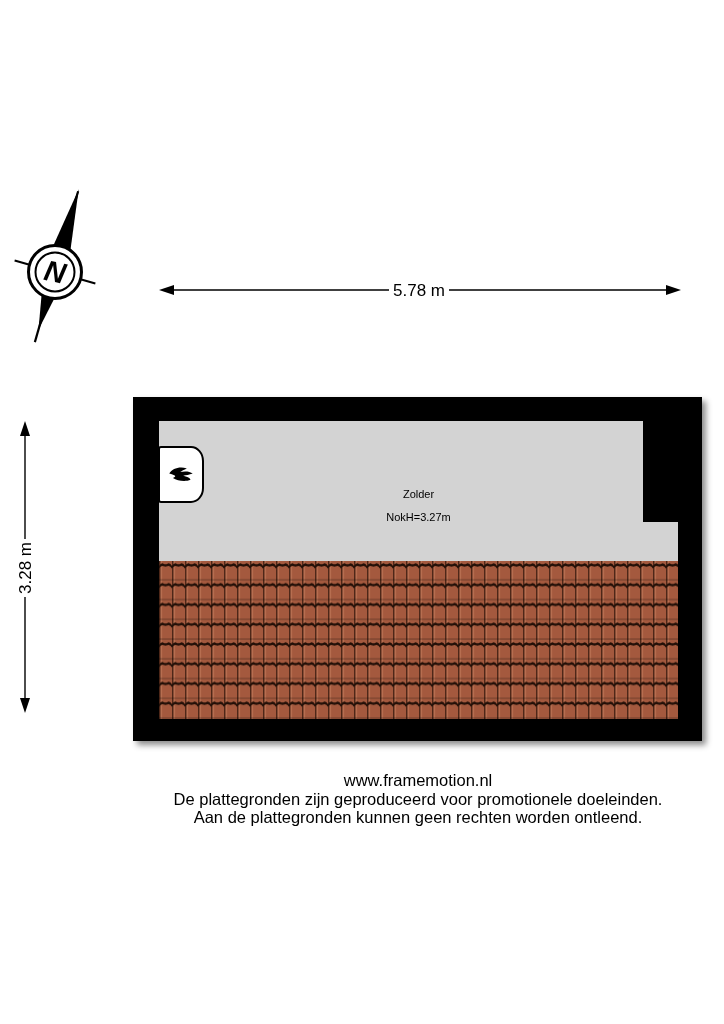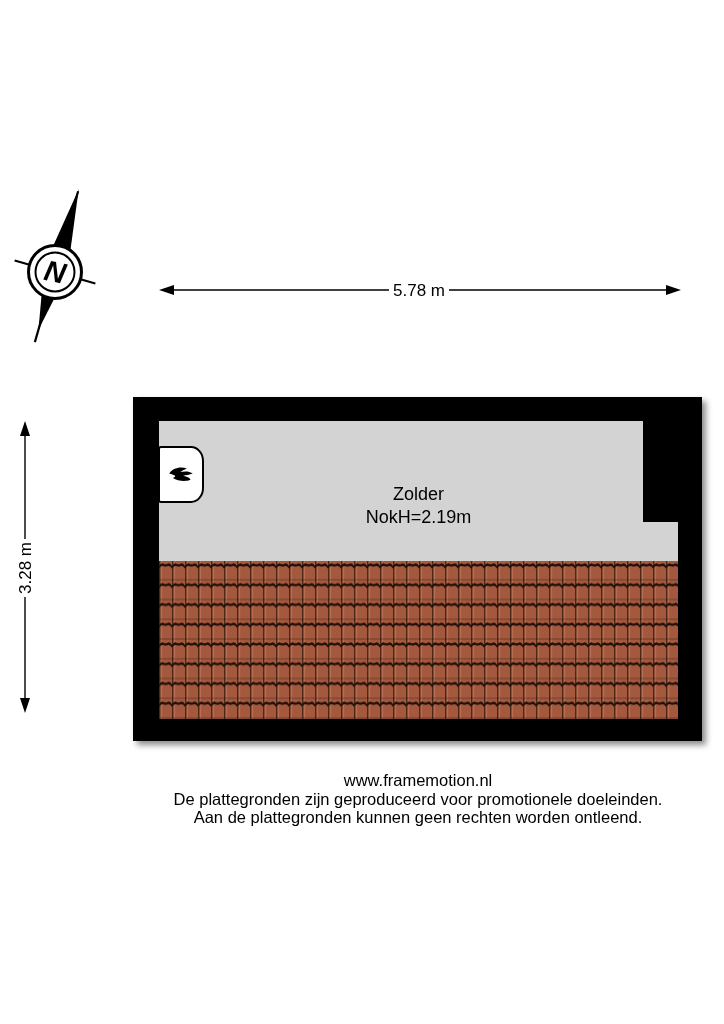--- a/index.html
+++ b/index.html
@@ -37,21 +37,21 @@
   #roof-tiles{left:26px;top:164px;width:519px;height:158px;}
   #vent-box{
     left:25px;top:49px;width:46px;height:57px;
     background:#ffffff;border:2.5px solid #000;
     border-radius:3px 13px 13px 3px / 3px 15px 15px 3px;
     box-sizing:border-box;
     display:flex;align-items:center;justify-content:center;
   }
   #room-label{
     left:26px;top:86px;width:519px;
-    text-align:center;font-size:18px;line-height:23px;
+    text-align:center;font-size:11px;line-height:23px;
     color:var(--text,#000);
   }
 
   
   #footer{
     left:418px;top:771px;transform:translateX(-50%);
     width:620px;text-align:center;
     font-size:16.5px;line-height:18.7px;white-space:nowrap;
     color:var(--text,#000);
   }
@@ -111,21 +111,21 @@
   <div id="vent-box" class="abs">
     <svg width="30" height="22" viewBox="0 0 40 30" xmlns="http://www.w3.org/2000/svg">
       <path fill="#000" d="M4,13 C8,6 18,3 28,6 C24,8 21,9 19,11 C25,9.5 32,10 36,13
                            C31,15 27,15 23,16 C28,17 32,18.5 33,21.5
                            C26,24.5 15,23 9,19 C13,17 15,16 4,13 Z"></path>
     </svg>
   </div>
 
   <div id="room-label" class="abs">
     <div>Zolder</div>
-    <div>NokH=2.19m</div>
+    <div>NokH=3.27m</div>
   </div>
 </div>
 
 <div id="footer" class="abs">
   <div>www.framemotion.nl</div>
   <div>De plattegronden zijn geproduceerd voor promotionele doeleinden.</div>
   <div>Aan de plattegronden kunnen geen rechten worden ontleend.</div>
 </div>
 
 </body></html>

